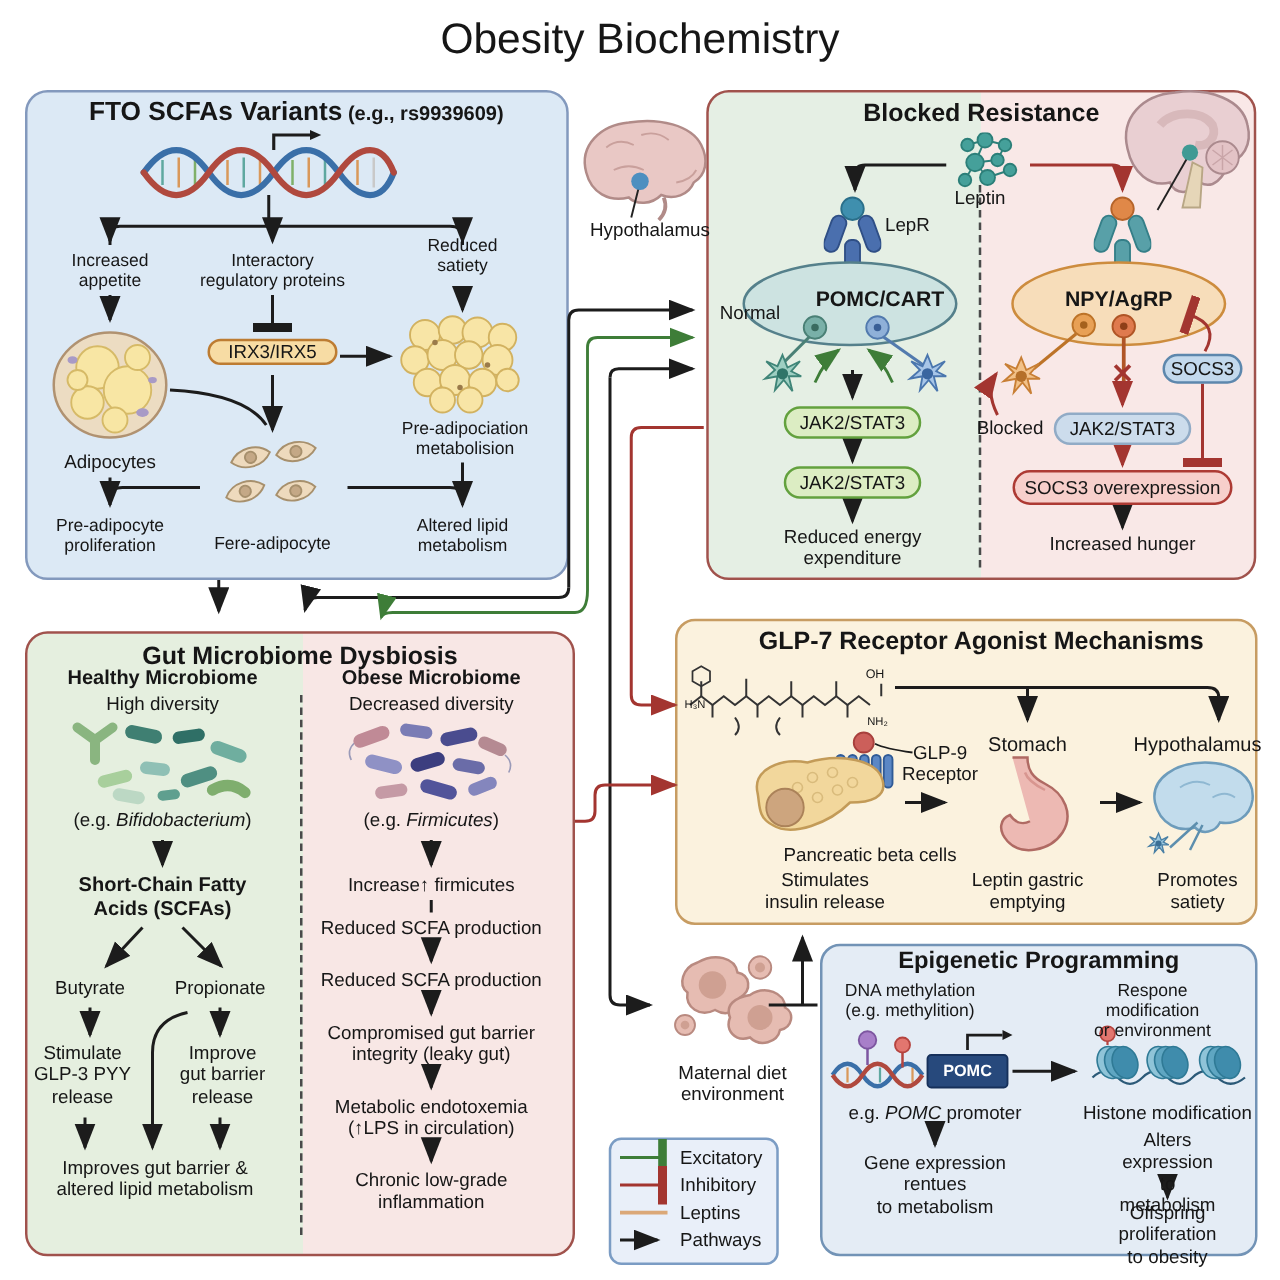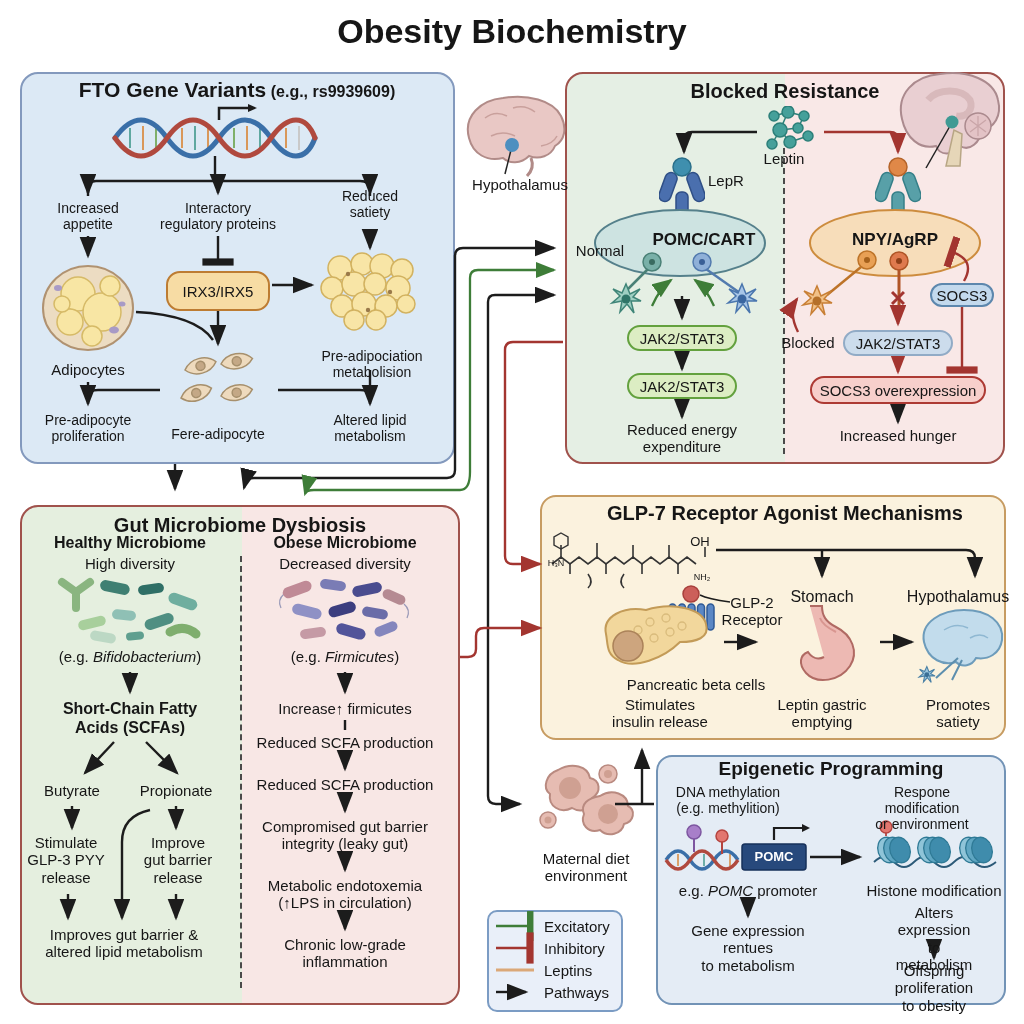--- a/index.html
+++ b/index.html
@@ -4,21 +4,21 @@
 <style>
   html,body{margin:0;padding:0}
   body{width:1024px;height:1024px;position:relative;font-family:"Liberation Sans",sans-serif;
        background:#ffffff;color:#161616;overflow:hidden}
   .panel{position:absolute;border-radius:18px;border:2px solid;box-sizing:border-box}
   .lbl{position:absolute;transform:translateX(-50%);text-align:center;white-space:pre-line;
        font-size:15px;line-height:1.16;color:#161616}
   .lbl-left{transform:none;text-align:left}
   .b{font-weight:bold}
   .nw{white-space:nowrap}
-  .title{font-size:34px;font-weight:bold}
+  .title{font-size:34px;font-weight:normal}
   .ptitle{font-size:20px;font-weight:bold;white-space:nowrap}
   .s14{font-size:14px}.s16{font-size:16px}.s17{font-size:17px}
   .badge{position:absolute;display:flex;align-items:center;justify-content:center;
          border-radius:14px;border:2px solid;font-size:15px;box-sizing:border-box;white-space:nowrap}
   .abs{position:absolute}
   .dash{position:absolute;border-left:2px dashed #4a4a4a;width:0}
   .xmark{font-size:22px;font-weight:bold;color:#a33530}
   svg{display:block}
 </style>
 </head>
@@ -427,21 +427,21 @@
     <path d="M964,281 Q976,260 952,252" marker-end="url(#tr)"></path>
     <path d="M563,342 H513 Q505,342 505,350 V556 Q505,564 513,564 H540" marker-end="url(#mr)"></path>
     <path d="M460,657 H468 Q476,657 476,649 V636 Q476,628 484,628 H540" marker-end="url(#mr)"></path>
     <path d="M496,948 H530" marker-end="url(#tr)"></path>
   </g>
   <g fill="none" stroke="#dba878" stroke-width="3">
     <path d="M496,970 H534"></path>
   </g>
 </svg>
 
-<div class="badge" style="left:166px;top:271px;width:104px;height:40px;background:#f7dca4;border-color:#bd7c32">
+<div class="badge" style="left:166px;top:271px;width:104px;height:21px;background:#f7dca4;border-color:#bd7c32">
   <span>IRX3/IRX5</span>
   </div>
 
 <div class="badge" style="left:627px;top:325px;width:110px;height:26px;background:#dcedc3;border-color:#63a13e">
   <span>JAK2/STAT3</span>
   </div>
 
 <div class="badge" style="left:627px;top:373px;width:110px;height:26px;background:#dcedc3;border-color:#63a13e">
   <span>JAK2/STAT3</span>
   </div>
@@ -454,30 +454,30 @@
   <span>SOCS3</span>
   </div>
 
 <div class="badge" style="left:810px;top:376px;width:176px;height:28px;background:#f7cfcb;border-color:#ad3a34">
   <span>SOCS3 overexpression</span>
   </div>
 
 <div class="lbl title nw" style="left:512px;top:12px">Obesity Biochemistry</div>
 
 <div class="lbl nw" style="left:237px;top:78px">
-  <span class="b" style="font-size:21px">FTO Gene Variants</span><span class="b" style="font-size:16px"> (e.g., rs9939609)</span>
+  <span class="b" style="font-size:21px">FTO SCFAs Variants</span><span class="b" style="font-size:16px"> (e.g., rs9939609)</span>
 </div>
 <div class="lbl s14" style="left:88px;top:200px">Increased
 appetite</div>
 <div class="lbl s14" style="left:218px;top:200px">Interactory
 regulatory proteins</div>
 <div class="lbl s14" style="left:370px;top:188px">Reduced
 satiety</div>
 <div class="lbl" style="left:88px;top:361px">Adipocytes</div>
-<div class="lbl s14" style="left:372px;top:348px">Pre-adipociation
+<div class="lbl s14" style="left:372px;top:334px">Pre-adipociation
 metabolision</div>
 <div class="lbl s14" style="left:88px;top:412px">Pre-adipocyte
 proliferation</div>
 <div class="lbl s14" style="left:218px;top:426px">Fere-adipocyte</div>
 <div class="lbl s14" style="left:370px;top:412px">Altered lipid
 metabolism</div>
 
 <div class="lbl" style="left:520px;top:176px">Hypothalamus</div>
 
 <div class="lbl ptitle" style="left:785px;top:80px">Blocked Resistance</div>
@@ -519,24 +519,24 @@
 <div class="lbl nw" style="left:345px;top:734px">Reduced SCFA production</div>
 <div class="lbl nw" style="left:345px;top:776px">Reduced SCFA production</div>
 <div class="lbl" style="left:345px;top:818px">Compromised gut barrier
 integrity (leaky gut)</div>
 <div class="lbl" style="left:345px;top:877px">Metabolic endotoxemia
 (↑LPS in circulation)</div>
 <div class="lbl" style="left:345px;top:936px">Chronic low-grade
 inflammation</div>
 
 <div class="lbl ptitle" style="left:785px;top:502px">GLP-7 Receptor Agonist Mechanisms</div>
-<div class="lbl" style="left:752px;top:594px">GLP-2
+<div class="lbl" style="left:752px;top:594px">GLP-9
 Receptor</div>
 <div class="lbl" style="left:556px;top:558px;font-size:9px">H₃N</div>
-<div class="lbl" style="left:700px;top:534px;font-size:13px">OH</div>
+<div class="lbl" style="left:700px;top:534px;font-size:10px">OH</div>
 <div class="lbl" style="left:702px;top:572px;font-size:9px">NH₂</div>
 <div class="lbl nw" style="left:696px;top:676px">Pancreatic beta cells</div>
 <div class="lbl" style="left:660px;top:696px">Stimulates
 insulin release</div>
 <div class="lbl s16" style="left:822px;top:588px">Stomach</div>
 <div class="lbl" style="left:822px;top:696px">Leptin gastric
 emptying</div>
 <div class="lbl s16" style="left:958px;top:588px">Hypothalamus</div>
 <div class="lbl" style="left:958px;top:696px">Promotes
 satiety</div>

